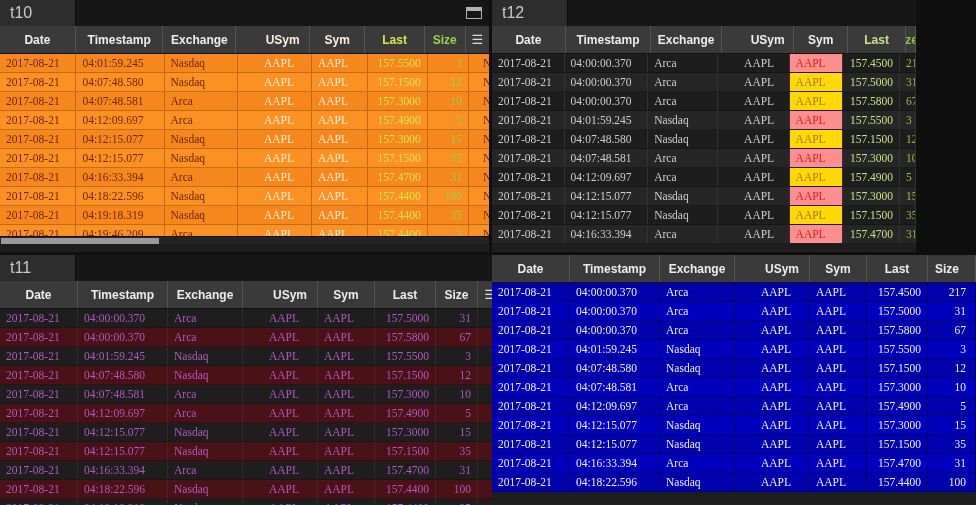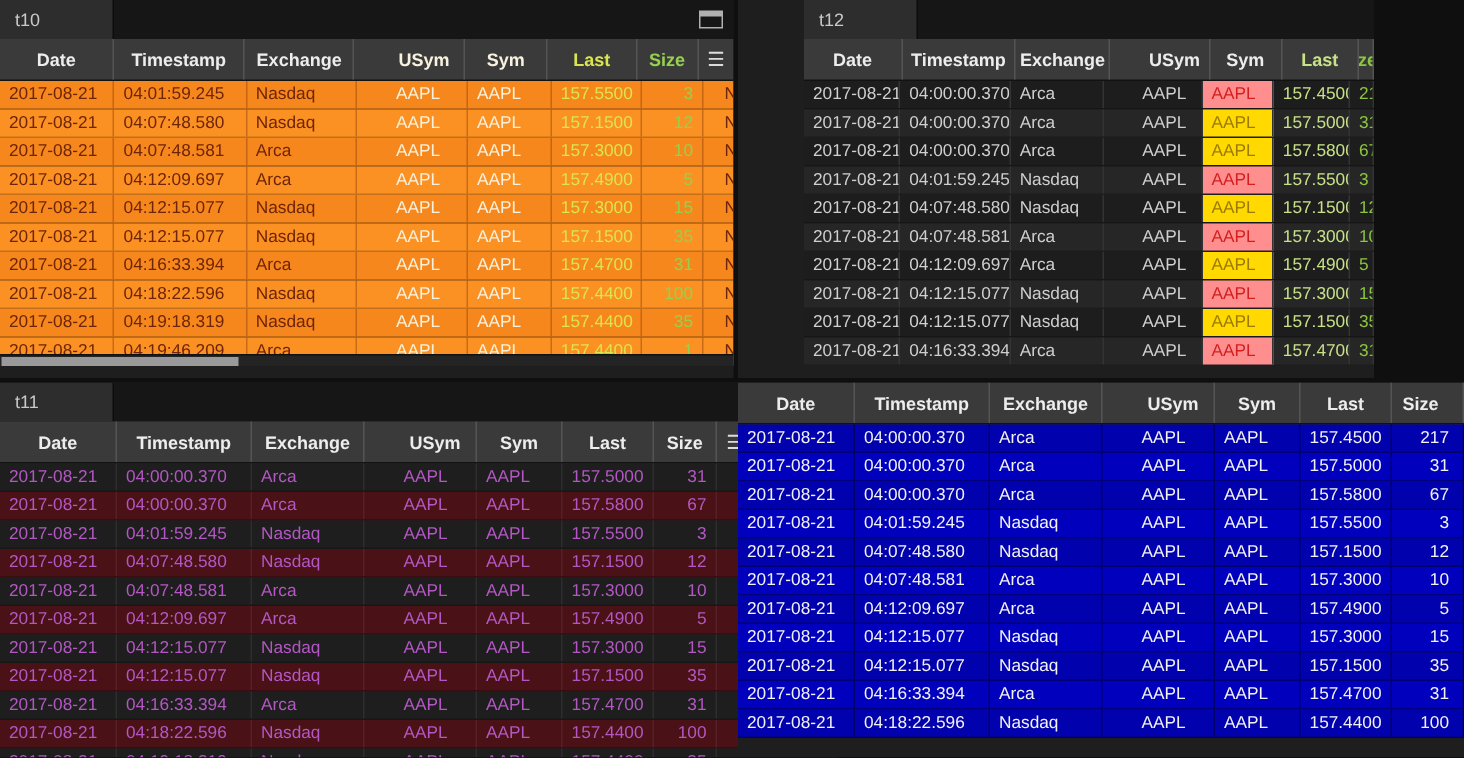--- a/index.html
+++ b/index.html
@@ -1,40 +1,40 @@
 <!DOCTYPE html>
 <html><head>
 <meta charset="utf-8">
 <style>
   * { margin:0; padding:0; box-sizing:border-box; }
   body { background:#0c0c0c; font-family:"Liberation Sans","DejaVu Sans",sans-serif; }
   .workspace { position:relative; width:976px; height:505px; background:#0f0f0f; overflow:hidden; }
 
   .panel { position:absolute; background:#1e1e1e; overflow:hidden; }
   #panel-t10 { left:0;   top:0;     width:489px; height:252px; }
-  #panel-t12 { left:492px; top:0;   width:424px; height:252px;padding-left:44px; }
+  #panel-t12 { left:492px; top:0;   width:424px; height:252px; }
   #panel-t11 { left:0;   top:255px; width:558px; height:250px; }
   #panel-t13 { left:492px; top:255px; width:484px; height:250px; }
 
   
   .tabstrip { height:26px; background:#161616; display:flex; position:relative; }
-  .tab { width:76px; background:#2d2d2d; color:#c9c9c9; font-size:12px;
+  .tab { width:76px; background:#2d2d2d; color:#c9c9c9; font-size:16px;
          display:flex; align-items:center; padding-left:10px; border-right:1px solid #0c0c0c; cursor:default; }
   .panel-icon { position:absolute; right:7px; top:7px; width:16px; height:12px;
                 border:1px solid #b0b0b0; border-top:4px solid #b0b0b0; background:transparent; }
 
   
   .grid { position:relative; }
   .hdr { height:28px; display:flex; background:#3a3a3a; border-bottom:1px solid #121212; }
   .hcell { display:flex; align-items:center; justify-content:center; font-size:12px; font-weight:bold;
            color:#ededed; border-right:1px solid #545454; overflow:hidden; white-space:nowrap;text-align:center; }
   .hcell.menu { width:24px; font-weight:normal; font-size:13px; color:#dcdcdc; border-right:none; }
   .hcell.sliver { flex:1; border-right:none; }
 
-  .rows .row { height:19px; display:flex; border-bottom:1px solid rgba(0,0,0,0.22); }
+  .rows .row { height:19px; display:flex; border-bottom:1px solid rgba(0,0,0,0.22);font-family:Liberation Serif, serif; }
   .cell { height:18px; line-height:18px; font-size:11.5px; padding:0 6px;
           white-space:nowrap; overflow:hidden; border-right:1px solid transparent; }
   .a-right { text-align:right; }
 
   
   .c-date      { width:78px; }
   .c-timestamp { width:90px; }
   .c-exchange  { width:75px; }
   .c-usym      { width:55px;margin-left:20px; }
   .c-sym       { width:57px; }

